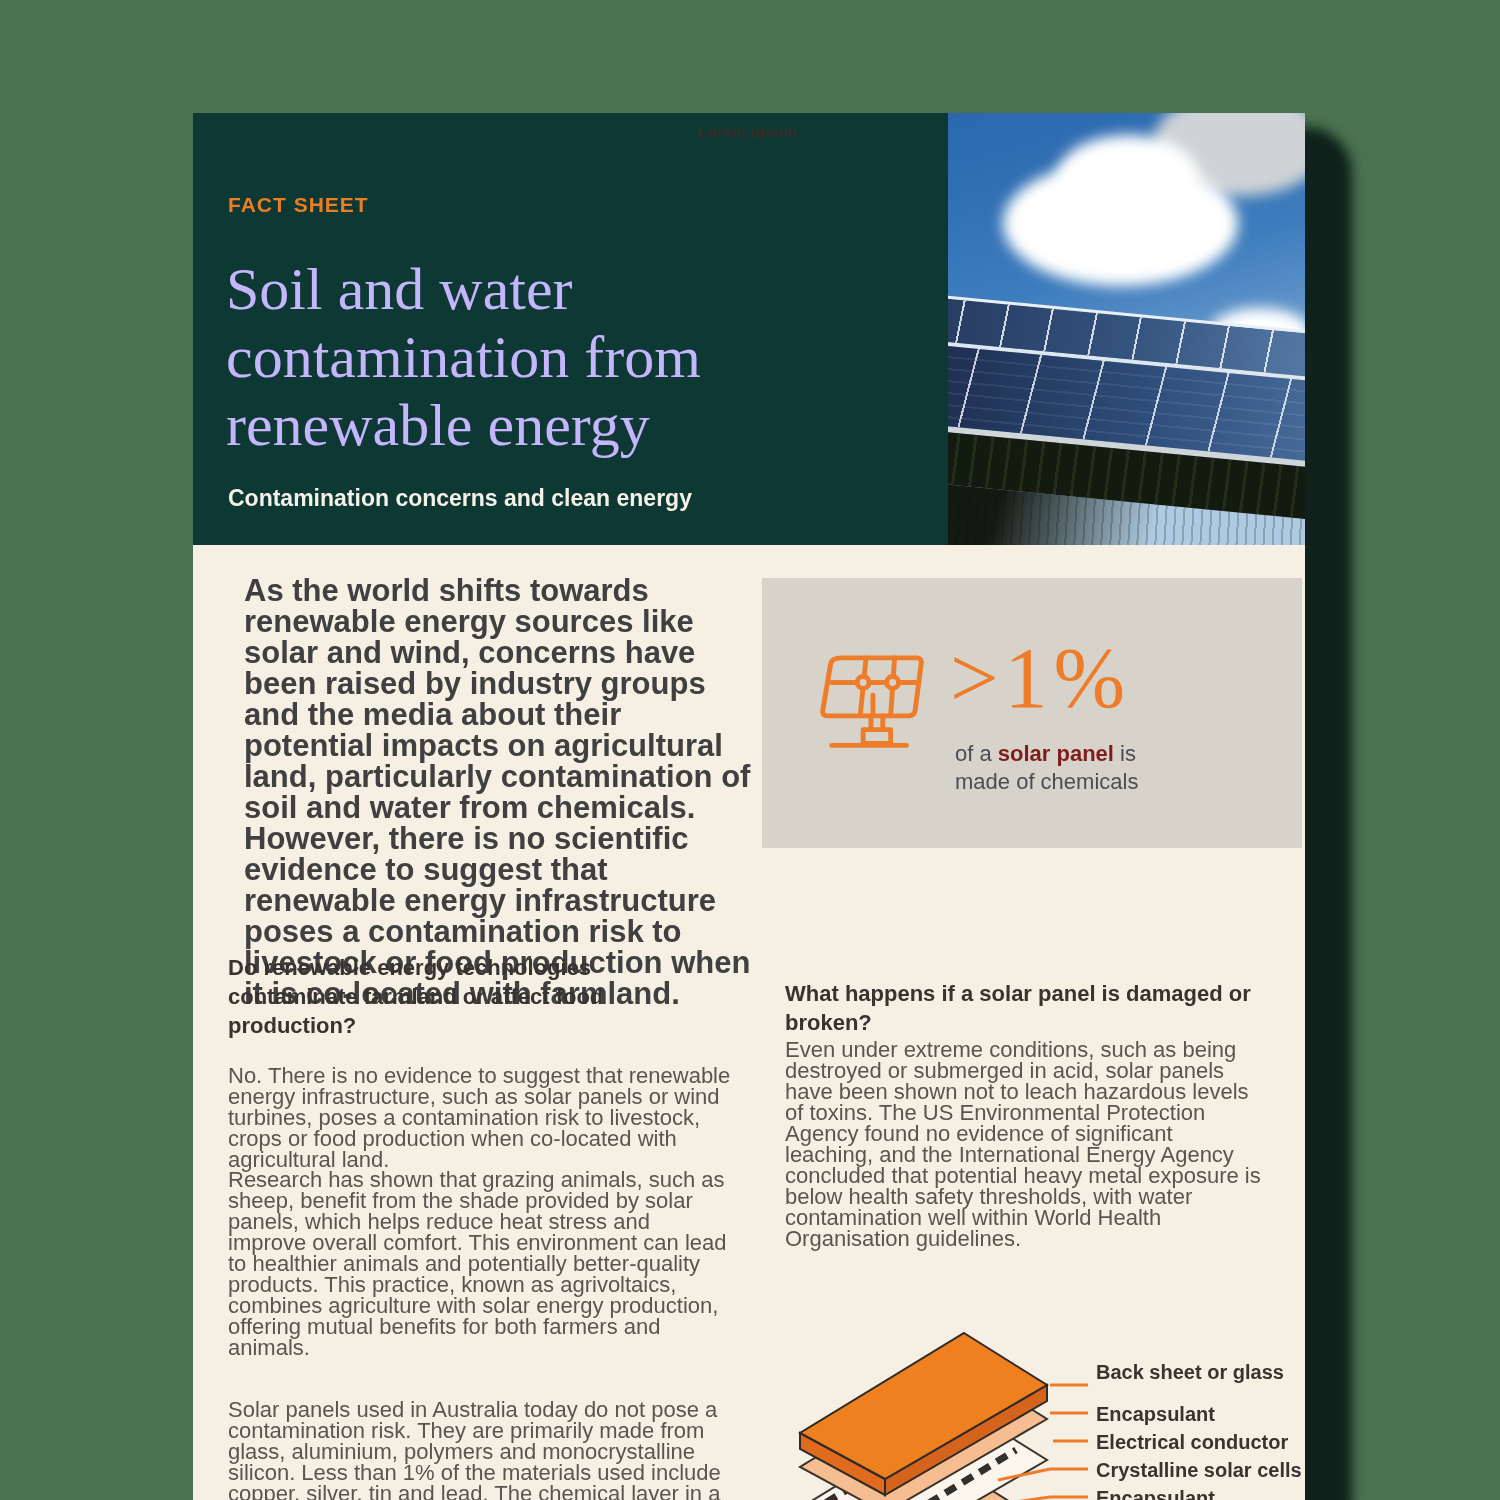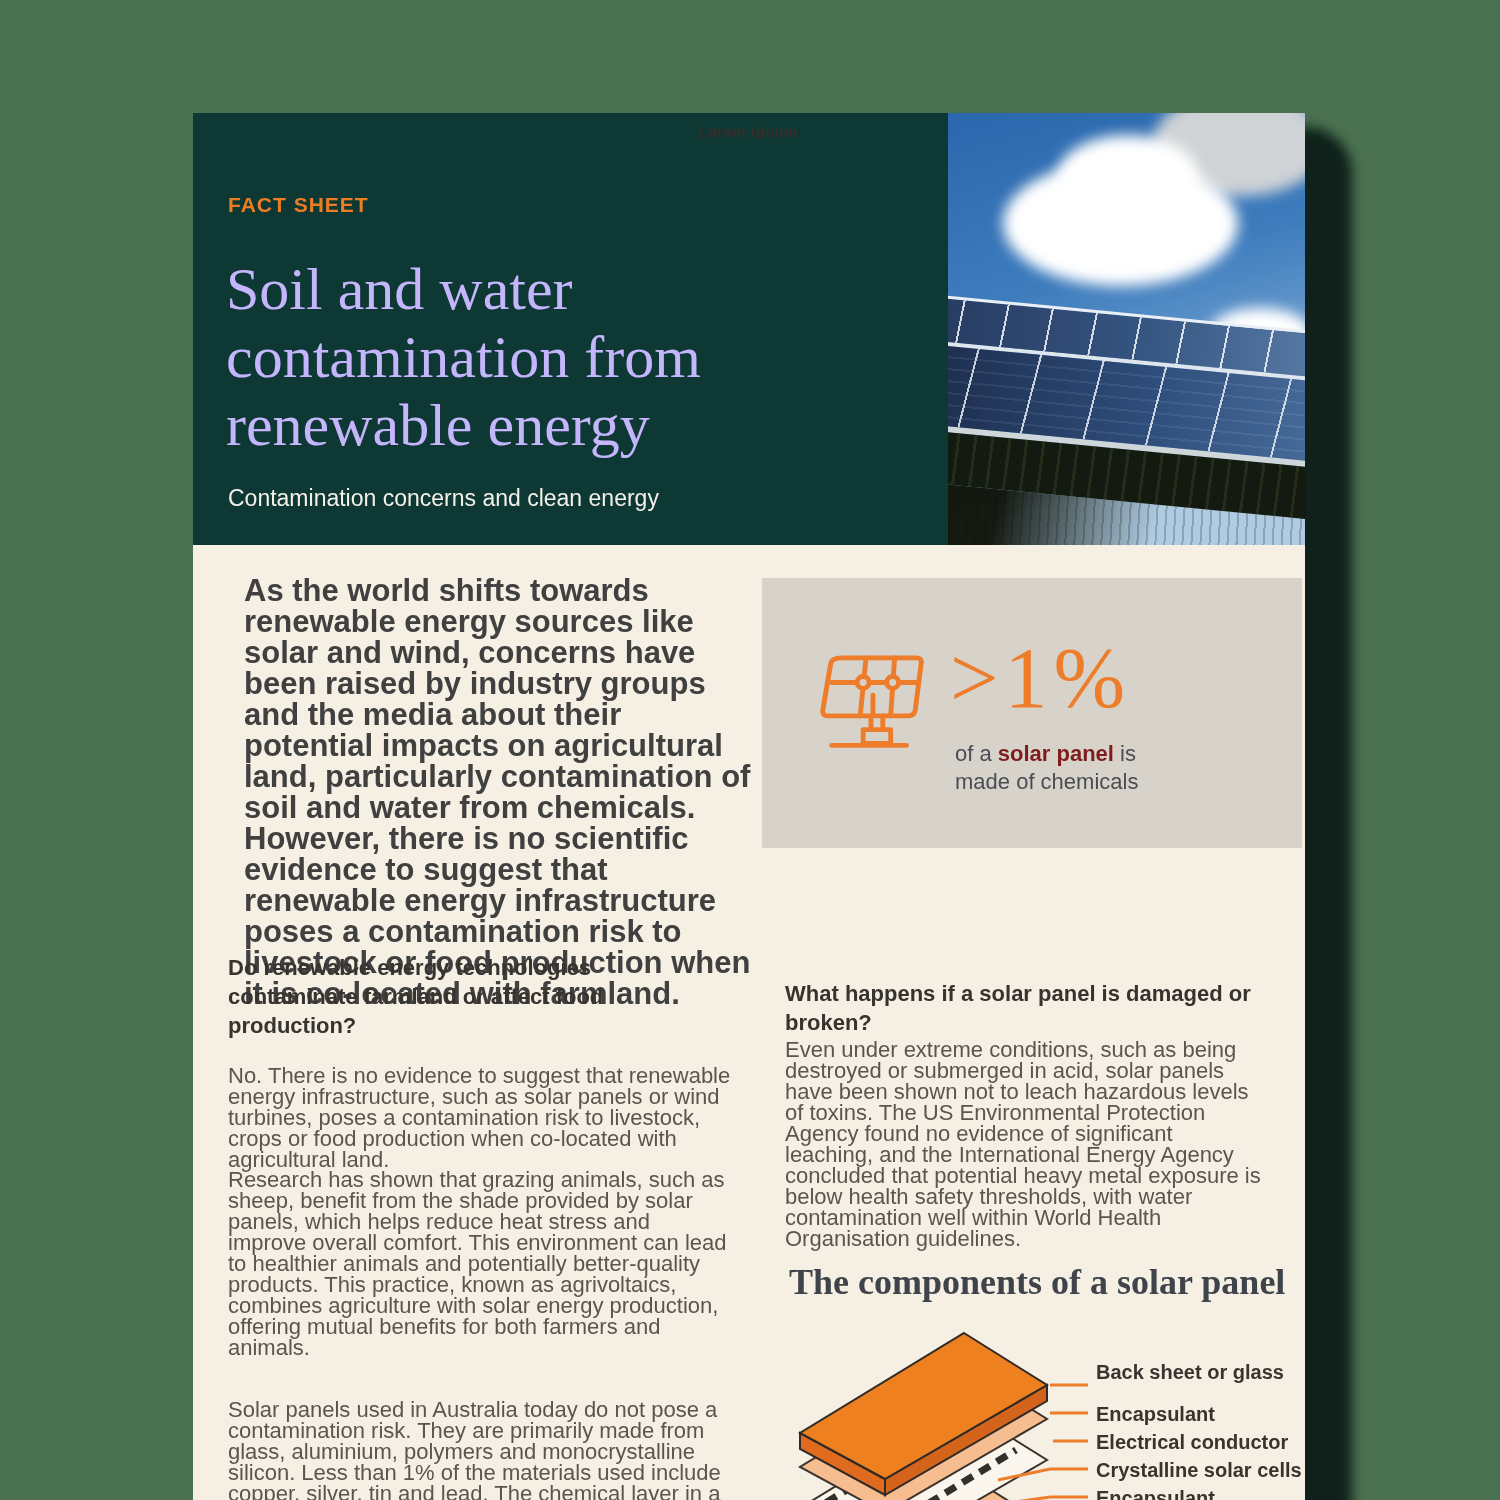--- a/index.html
+++ b/index.html
@@ -13,21 +13,21 @@
 
   .page { position:absolute; left:193px; top:113px; width:1112px; height:1387px;
           background:#f6efe3; overflow:hidden; }
 
   
   .header { position:absolute; left:0; top:0; width:1112px; height:432px; background:#0d3833; }
   .eyebrow { position:absolute; left:35px; top:52px; color:#ed7d23; font-size:21px; font-weight:700; letter-spacing:1px;margin-top:28px; }
   .watermark { position:absolute; left:505px; top:10px; color:#402b28; opacity:.9; font-size:15px; font-weight:700; letter-spacing:.5px; }
   .title { position:absolute; left:33px; top:142px; width:660px; color:#c4b5fd;
            font-family:"Liberation Serif","DejaVu Serif",serif; font-size:60px; line-height:68px; font-weight:400; }
-  .subtitle { position:absolute; left:35px; top:372px; color:#f4f1e9; font-size:23px; font-weight:400; }
+  .subtitle { position:absolute; left:35px; top:372px; color:#f4f1e9; font-size:23px; font-weight:700; }
 
   
   .photo { position:absolute; left:755px; top:0; width:357px; height:432px; overflow:hidden;
            background:linear-gradient(165deg,#2a67ad 0%,#3d7cbd 38%,#6f9fcf 62%,#aecbe3 80%); }
   .cloud { position:absolute; background:#ffffff; border-radius:50%; filter:blur(7px); }
   .cloud.c1 { left:55px;  top:48px;  width:235px; height:125px; }
   .cloud.c1b{ left:110px; top:22px;  width:140px; height:80px; }
   .cloud.c2 { left:205px; top:-22px; width:175px; height:105px; background:#cfd3d6; }
   .cloud.c3 { left:262px; top:195px; width:100px; height:48px; }
   .cloud.c4 { left:-18px; top:230px; width:85px;  height:42px; }
@@ -140,21 +140,20 @@
     </div>
 
     <h2 class="abs qhead q1h">Do renewable energy technologies contaminate farmland or affect food production?</h2>
     <p class="abs para q1p1">No. There is no evidence to suggest that renewable energy infrastructure, such as solar panels or wind turbines, poses a contamination risk to livestock, crops or food production when co-located with agricultural land.</p>
     <p class="abs para q1p2">Research has shown that grazing animals, such as sheep, benefit from the shade provided by solar panels, which helps reduce heat stress and improve overall comfort. This environment can lead to healthier animals and potentially better-quality products. This practice, known as agrivoltaics, combines agriculture with solar energy production, offering mutual benefits for both farmers and animals.</p>
     <p class="abs para q2p1">Solar panels used in Australia today do not pose a contamination risk. They are primarily made from glass, aluminium, polymers and monocrystalline silicon. Less than 1% of the materials used include copper, silver, tin and lead. The chemical layer in a panel is extremely thin—about 3% the thickness of a human hair—and is sealed between two layers</p>
 
     <h2 class="abs qhead q3h">What happens if a solar panel is damaged or broken?</h2>
     <p class="abs para q3p1">Even under extreme conditions, such as being destroyed or submerged in acid, solar panels have been shown not to leach hazardous levels of toxins. The US Environmental Protection Agency found no evidence of significant leaching, and the International Energy Agency concluded that potential heavy metal exposure is below health safety thresholds, with water contamination well within World Health Organisation guidelines.</p>
 
-    <h2 class="abs comp-head">The components of a solar panel</h2>
 
     <svg class="abs diagram" viewBox="0 0 510 182">
       <defs>
         <clipPath id="cellsClip">
             <polygon points="181,90 264,142 102,236 17,190"></polygon>
           </clipPath>
       </defs>
 
       <polygon points="181,155 264,207 102,301 17,255" fill="#f6bd90" stroke="#3a332c" stroke-width="2"></polygon>
 

